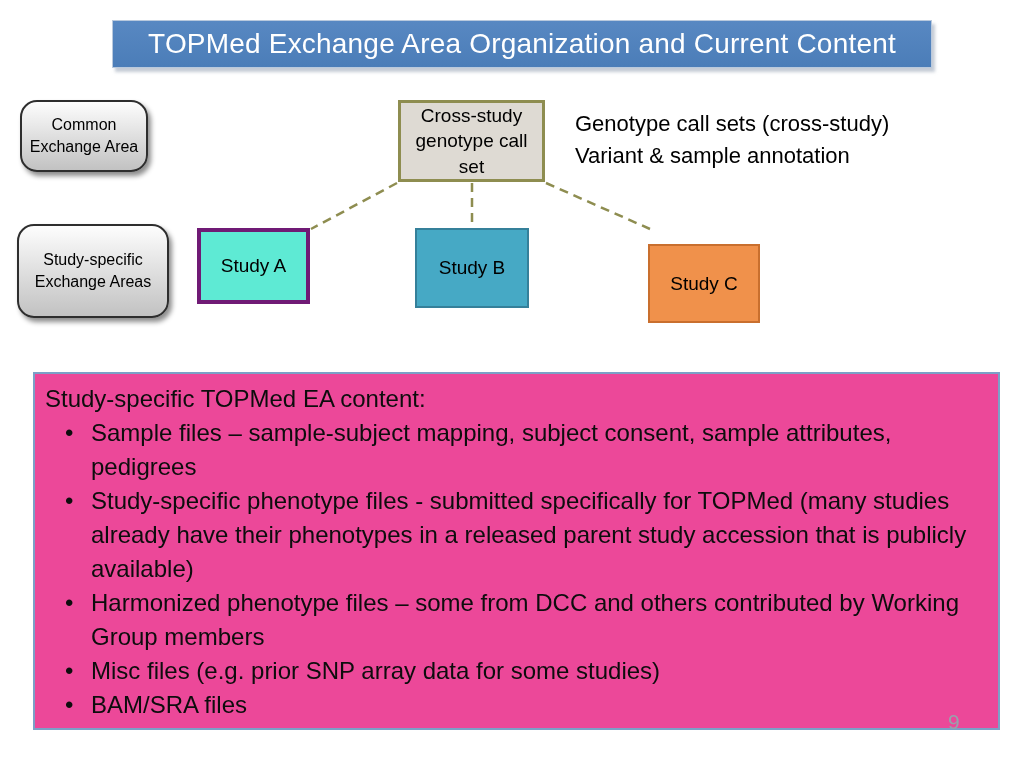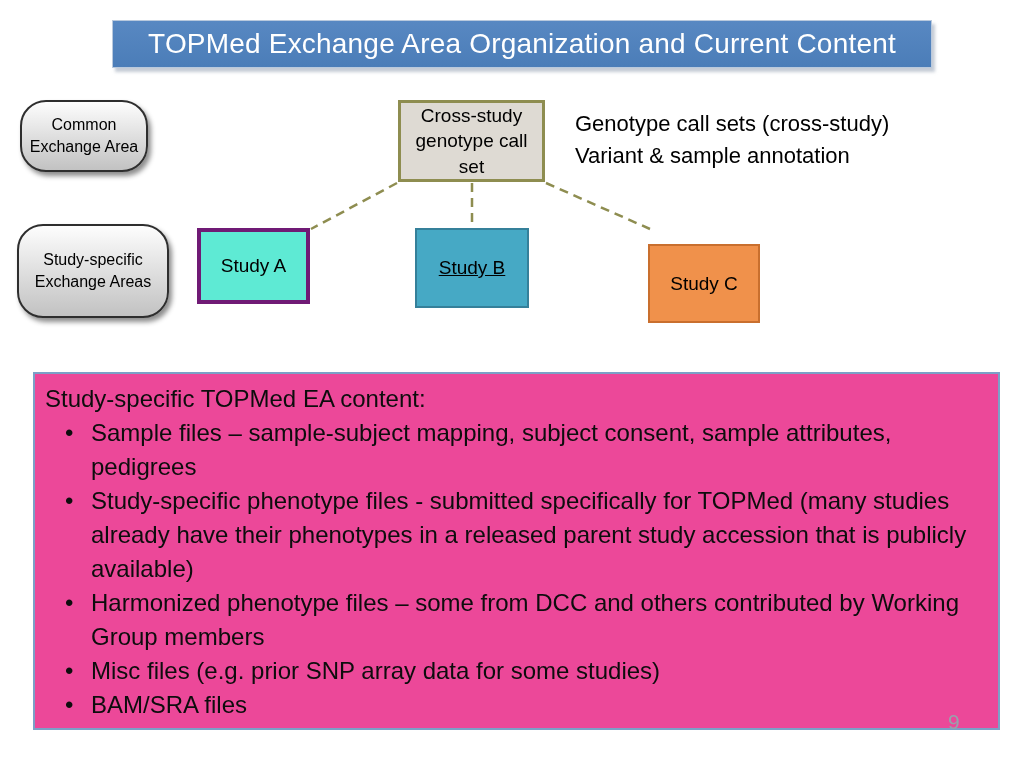--- a/index.html
+++ b/index.html
@@ -11,21 +11,21 @@
   .title-bar{
     position:absolute;left:112px;top:20px;width:818px;height:46px;
     background:linear-gradient(#5888c2,#4b7db8);
     border:1px solid #b9c9dd;
     box-shadow:3px 4px 3px rgba(150,163,180,.55);
     display:flex;align-items:center;justify-content:center;
   }
   .title-bar span{color:#ffffff;font-size:28px;letter-spacing:.2px;white-space:nowrap;}
   
   .round-box{
-    position:absolute;border:2px solid #2e2e2e;border-radius:26px;
+    position:absolute;border:2px solid #2e2e2e;border-radius:17px;
     background:linear-gradient(#fdfdfd,#c2c2c2);
     box-shadow:3px 4px 5px rgba(0,0,0,.45);
     display:flex;align-items:center;justify-content:flex-start;text-align:center;
     font-size:16px;line-height:1.4;color:#000;padding:12px 6px;box-sizing:border-box;
   }
   .common-box{left:20px;top:100px;width:128px;height:72px;}
   .specific-box{left:17px;top:224px;width:152px;height:94px;}
   
   .cross-box{
     position:absolute;left:398px;top:100px;width:147px;height:82px;
@@ -38,21 +38,21 @@
     position:absolute;left:575px;top:108px;width:380px;
     font-size:22px;line-height:1.45;color:#000;
   }
   
   .study-box{
     position:absolute;box-sizing:border-box;
     display:flex;align-items:center;justify-content:center;
     font-size:19px;color:#000;
   }
   .study-a{left:197px;top:228px;width:113px;height:76px;background:#5eead4;border:4px solid #701a75;}
-  .study-b{left:415px;top:228px;width:114px;height:80px;background:#46a9c5;border:2px solid #35809a;text-decoration:underline;}
+  .study-b{left:415px;top:228px;width:114px;height:80px;background:#46a9c5;border:2px solid #35809a;}
   .study-c{left:648px;top:244px;width:112px;height:79px;background:#f0914b;border:2px solid #c96f2e;}
   
   .connectors{position:absolute;left:0;top:0;width:1024px;height:768px;pointer-events:none;}
   
   .bottom-box{
     position:absolute;left:33px;top:372px;width:967px;height:358px;
     background:#ec4899;border:2px solid #7ca0c7;box-sizing:border-box;
     padding:8px 12px 0 10px;font-size:24px;line-height:34px;color:#0d0d0d;
   }
   .bottom-box .heading{margin:0;}

